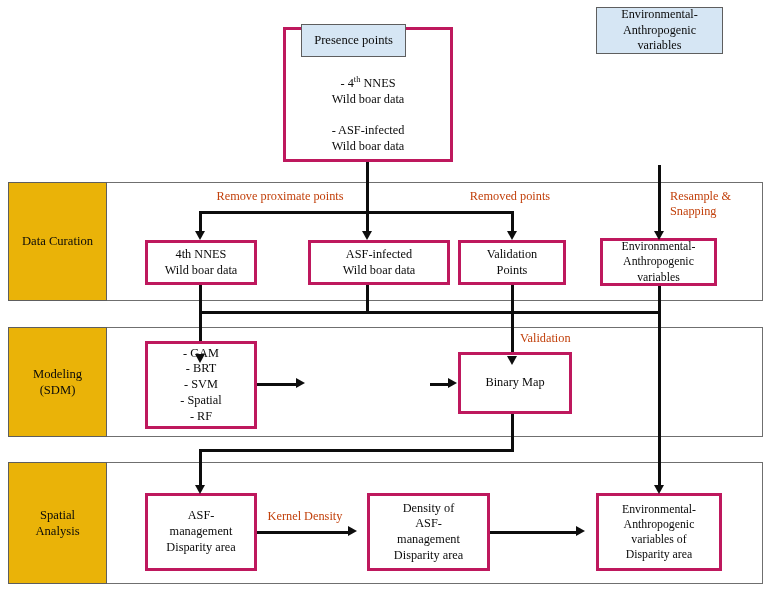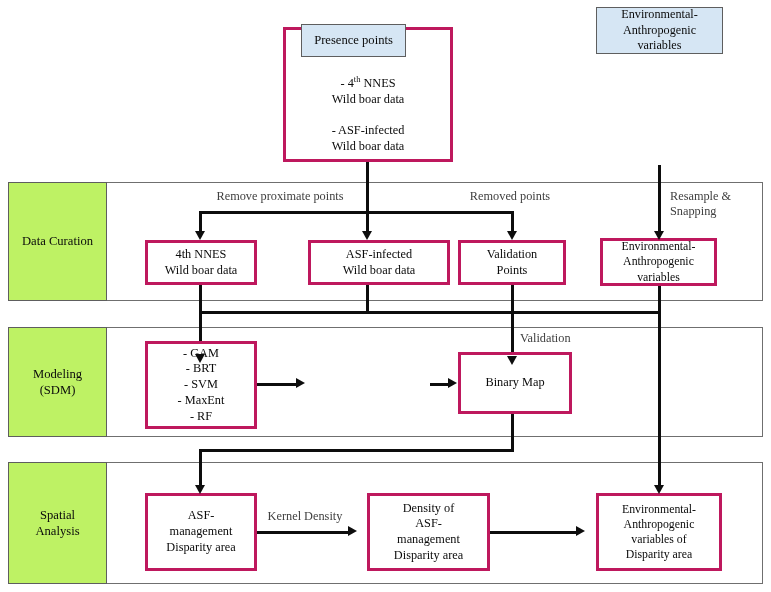--- a/index.html
+++ b/index.html
@@ -51,21 +51,21 @@
   .lane {
     position: absolute;
     box-sizing: border-box;
     border: 1px solid #6f6f6f;
     background: transparent;
     z-index: 1;
   }
   .lane-label {
     position: absolute;
     box-sizing: border-box;
-    background: #bef264;
+    background: #eab308;
     border: 1px solid #5e5e5e;
     display: flex;
     align-items: center;
     justify-content: center;
     text-align: center;
     line-height: 1.3;
     font-size: 12.6px;
     z-index: 3;
   }
   .lane-label .txt { display: block; white-space: pre-line; }
@@ -93,21 +93,21 @@
     border-left: 9px solid #0d0d0d;
     z-index: 6;
   }
   
   .elabel {
     position: absolute;
     font-size: 12.3px;
     line-height: 1.25;
     white-space: pre-line;
     z-index: 6;
-    color: #404040;
+    color: #c2410c;
   }
   .elabel.center { text-align: center; }
   .elabel.left { text-align: left; }
   sup { font-size: 0.68em; vertical-align: super; line-height: 0; }
 </style>
 </head>
 <body>
 
 <div id="canvas">
 
@@ -189,21 +189,21 @@
   <div class="hline" style="left:199px; top:311px; width:462px;"></div>
   <div class="arrow-down" style="left:195px; top:354px;"></div>
 
   <div class="arrow-down" style="left:507px; top:356px;"></div>
   <div class="elabel left" style="left:520px; top:331px; width:100px;">Validation</div>
 
   <div class="box" style="left:145px; top:341px; width:112px; height:88px;">
     <span class="txt">- GAM
 - BRT
 - SVM
-- MaxEnt
+- Spatial
 - RF</span>
   </div>
   <div class="box" style="left:458px; top:352px; width:114px; height:62px;">
     <span class="txt">Binary Map</span>
   </div>
 
   <div class="hline" style="left:257px; top:383px; width:41px;"></div>
   <div class="arrow-right" style="left:296px; top:378px;"></div>
 
   <div class="hline" style="left:430px; top:383px; width:20px;"></div>

